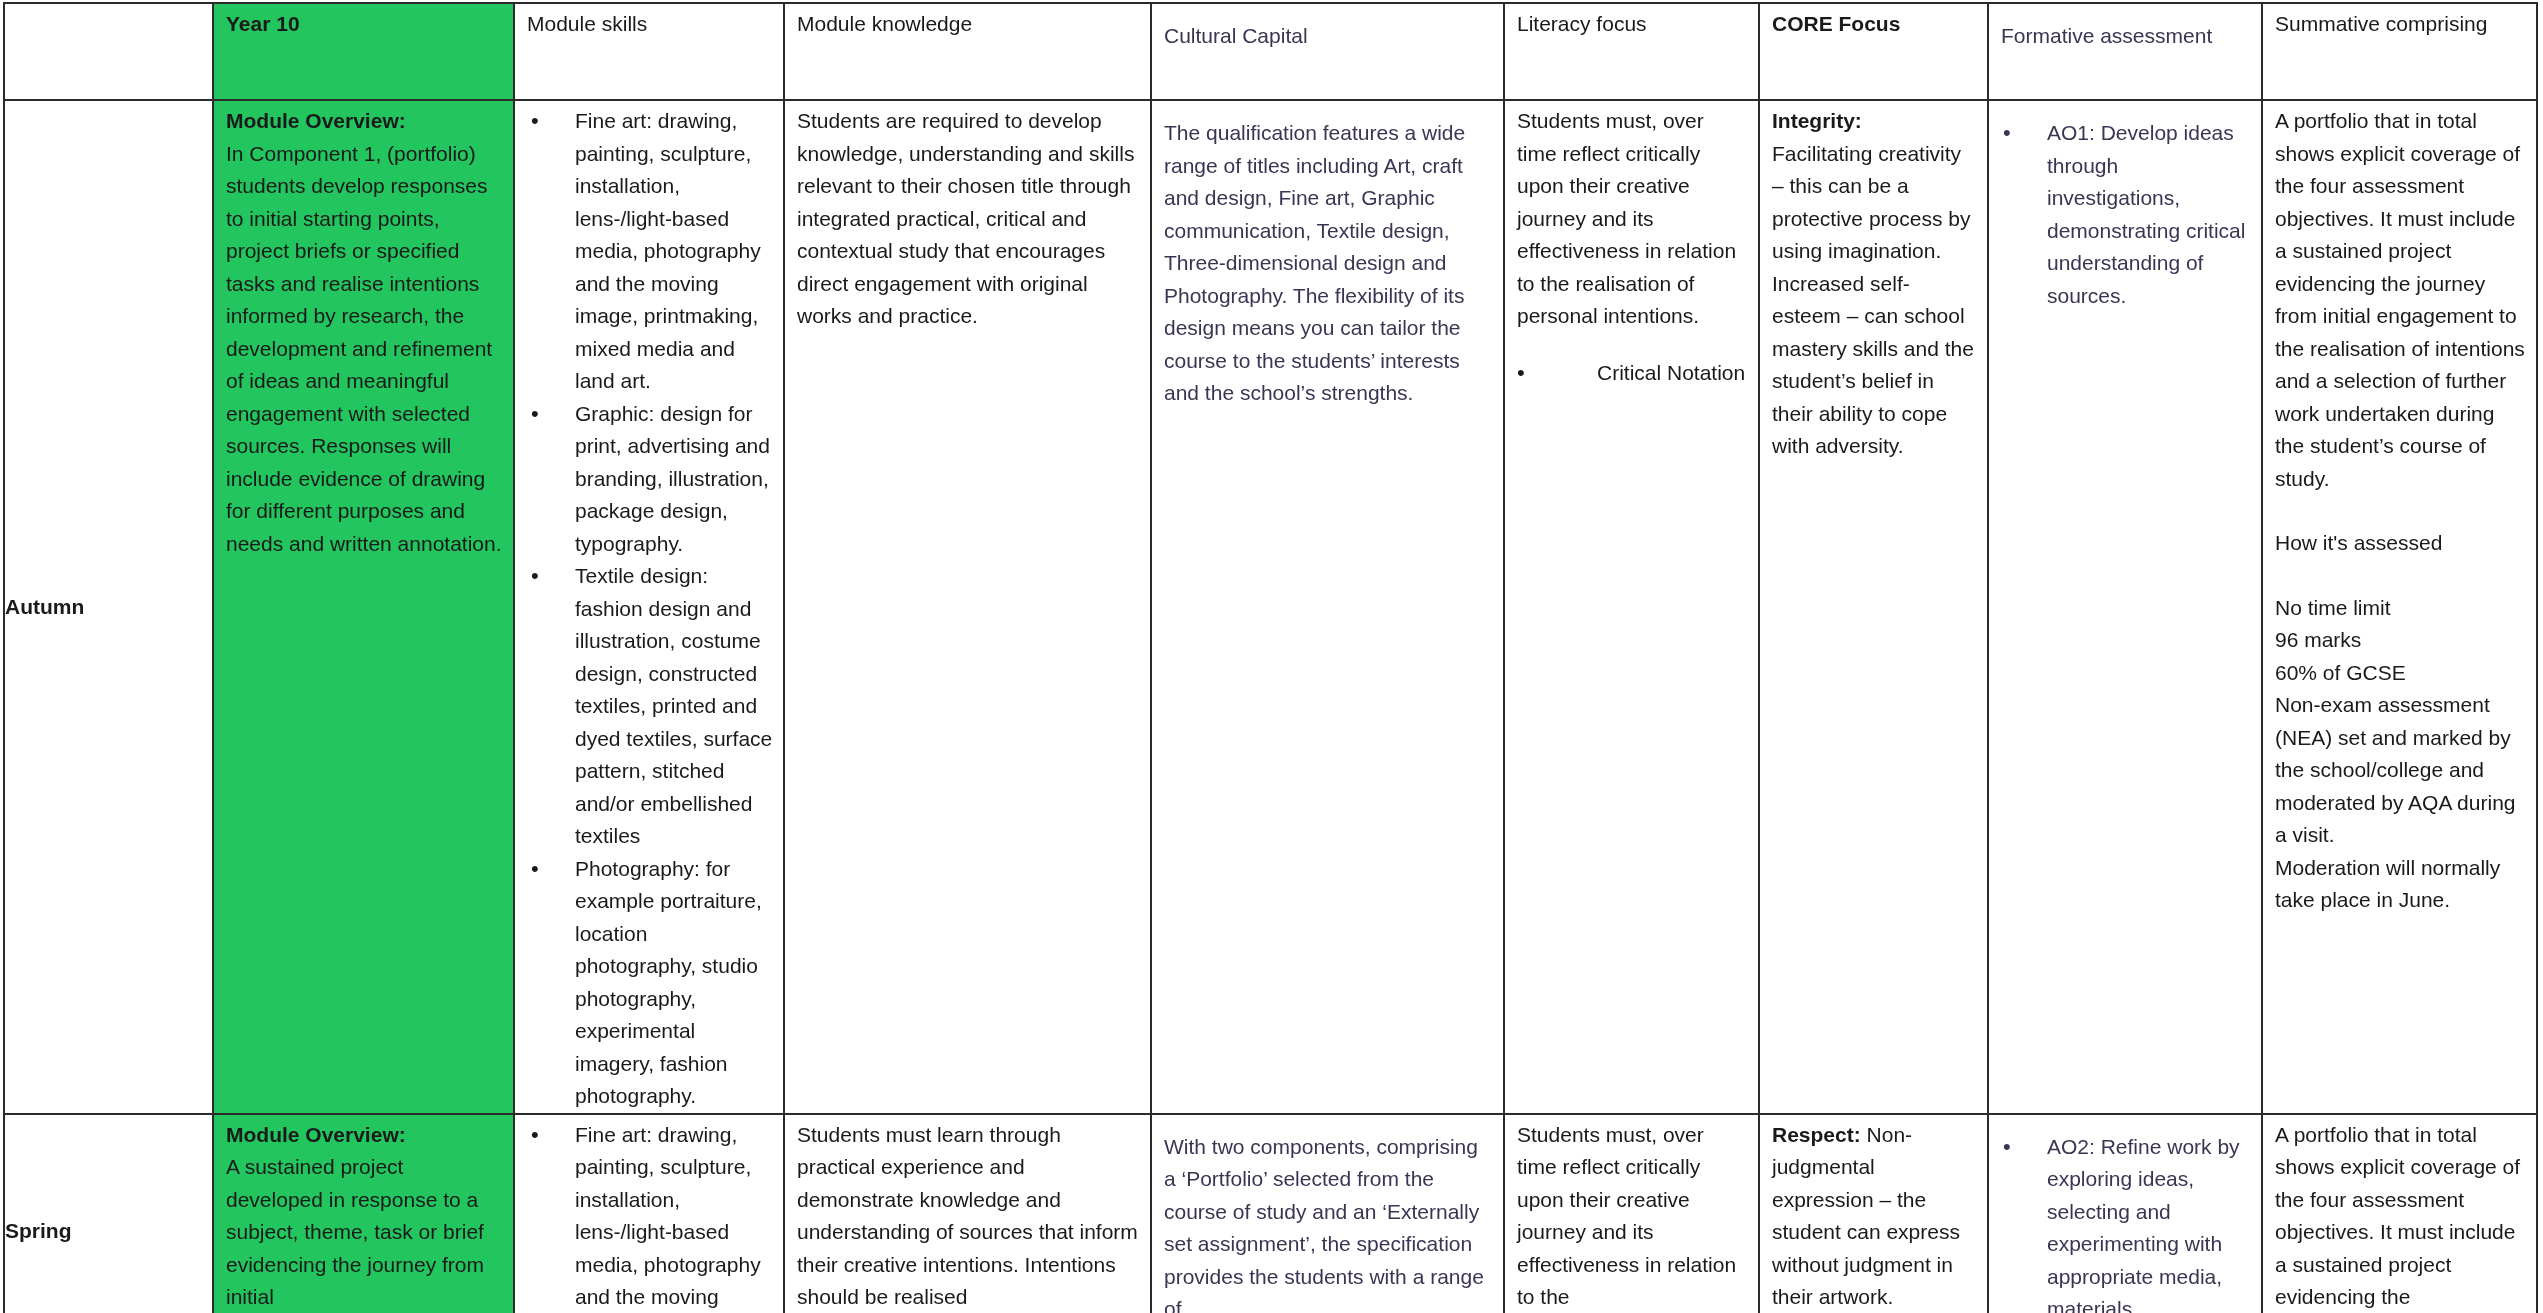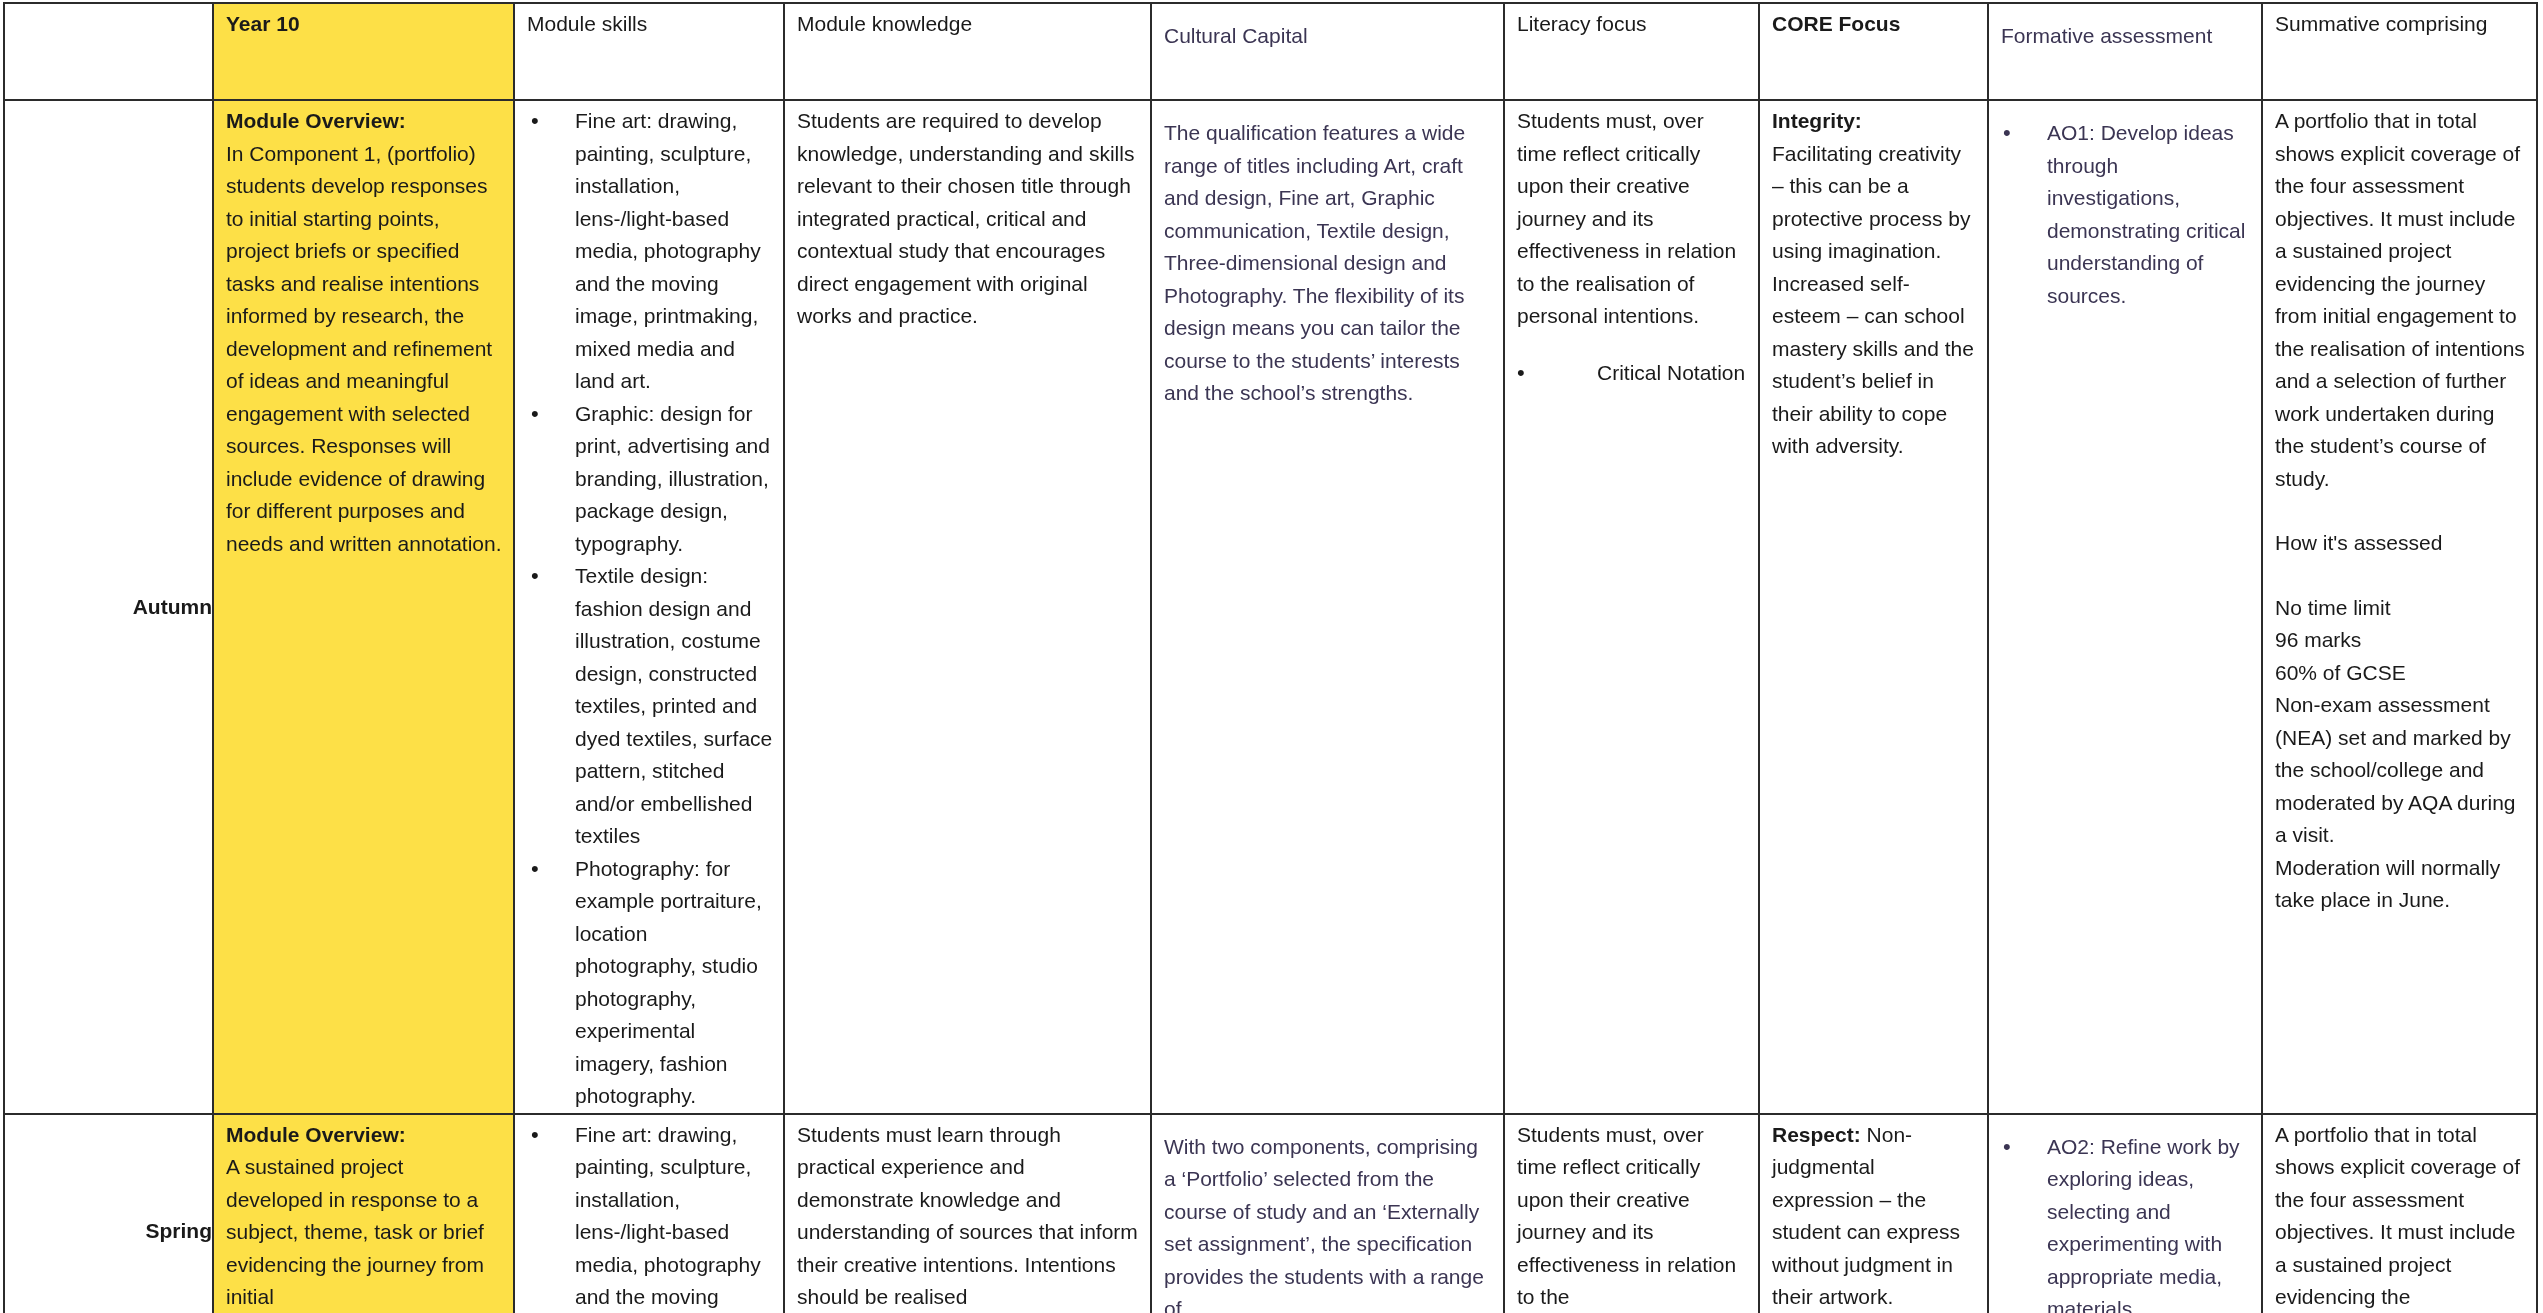--- a/index.html
+++ b/index.html
@@ -4,24 +4,24 @@
 <style>
   html, body { margin: 0; padding: 0; background: #ffffff; }
   body { width: 2543px; height: 1313px; overflow: hidden; position: relative;
          font-family: "Liberation Sans", sans-serif; color: #1a1a1a; }
   .grid { position: absolute; left: 3px; top: 2px; width: 2533px; border-collapse: collapse; table-layout: fixed; }
   .grid td { border: 2px solid #2b2b2b; vertical-align: top; padding: 0; font-size: 21px; line-height: 32.5px; }
   .cell { padding: 4px 10px 0 12px; }
   .hdr td { height: 95px; }
   .autumn td { height: 1010px; }
   .spring td { height: 210px; }
-  .yellow { background: #fde047; }
+  .yellow { background: #22c55e; }
   .bold { font-weight: bold; }
   .muted { color: #3b3553; margin-top: 12px; }
-  .season { vertical-align: middle !important; text-align: right; font-weight: bold; }
+  .season { vertical-align: middle !important; text-align: left; font-weight: bold; }
   .season-spring { vertical-align: top !important; padding-top: 100px !important; }
   ul { margin: 0; padding: 0; list-style: none; }
   ul li { position: relative; padding-left: 48px; }
   ul li::before { content: "\2022"; position: absolute; left: 4px; top: 0; font-size: 22px; }
   .fmt li { padding-left: 46px; }
   .fmt li::before { left: 2px; }
   .lit-bullet { padding-left: 40px; margin-top: 24px; }
   .lit-bullet li { padding-left: 40px; }
   .lit-bullet li::before { left: -40px; }
   .pre { white-space: pre-line; }

